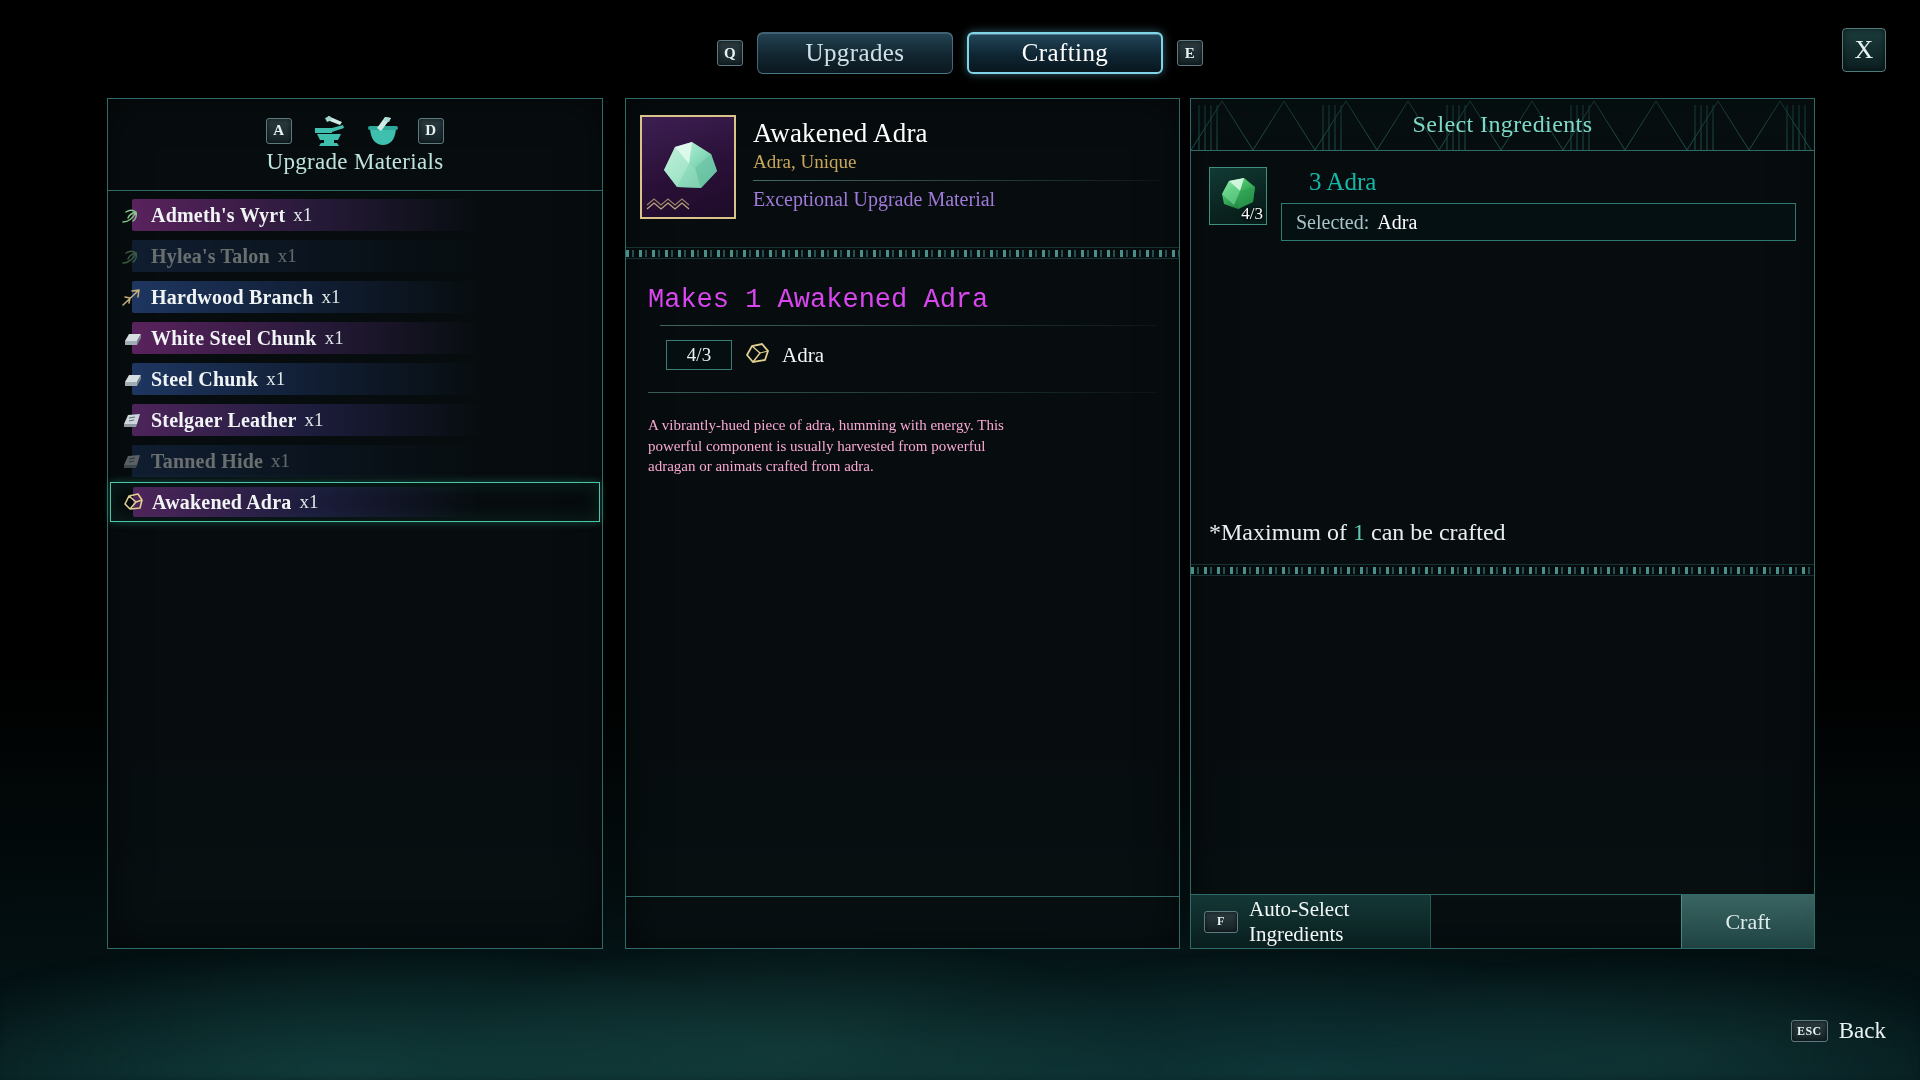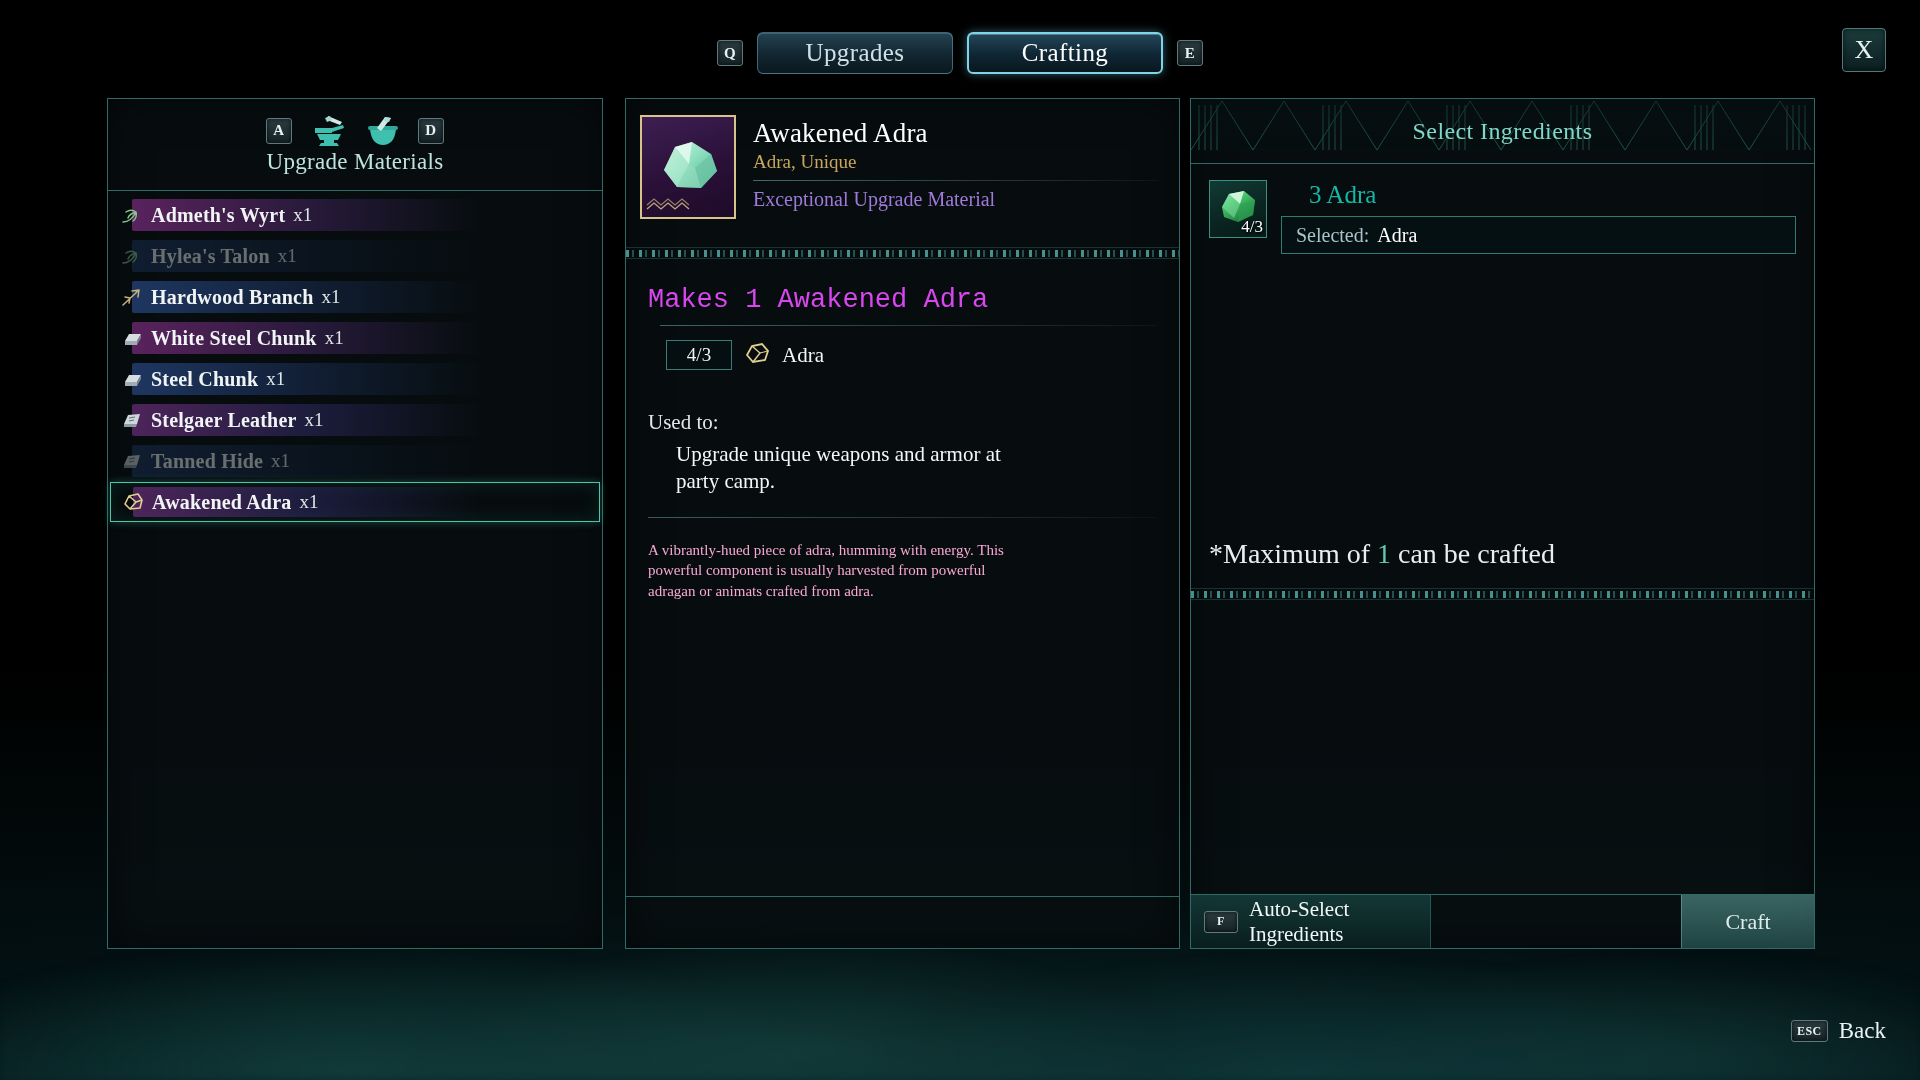--- a/index.html
+++ b/index.html
@@ -180,21 +180,21 @@
     padding:22px 22px 0 22px; font-size:15px; line-height:1.38;
     color:#f9a8d4; max-width:432px;
   }
   #mid-footer {
     position:absolute; left:0; right:0; bottom:0; height:52px;
     border-top:1px solid #2e6b68;
   }
 
   
   #right-header {
-    height:65px; position:relative; overflow:hidden;
+    height:52px; position:relative; overflow:hidden;
     border-bottom:1px solid #2e6b68;
     display:flex; align-items:center; justify-content:center;
   }
   #right-header .deco { position:absolute; inset:0; opacity:0.55; }
   #right-title { position:relative; z-index:2; font-size:24px; color:#7fd8c8; letter-spacing:0.4px; }
 
   #ing-area { padding:16px 18px 0 18px; height:350px; }
   .ing-slot { display:flex; gap:14px; align-items:flex-start; }
   .ing-thumb {
     width:58px; height:58px; flex:0 0 58px; position:relative;
@@ -211,21 +211,21 @@
   .ing-name { font-size:25px; color:#14b8a6;margin-left:28px; }
   .ing-select {
     margin-top:7px; height:38px;
     border:1px solid #2f7a72; background:rgba(6,18,20,0.75);
     display:flex; align-items:center; padding:0 14px; gap:8px;
     cursor:pointer;
   }
   .ing-select .lbl { font-size:20px; color:#a9c4c8; }
   .ing-select .val { font-size:20px; color:#ffffff; }
 
-  #max-note { padding:0 18px; font-size:28px; color:#e7eff0; margin-top:24px; }
+  #max-note { padding:0 18px; font-size:24px; color:#e7eff0; margin-top:18px; }
   #max-note .num { color:#5fc9b4; }
   #right-tick { margin-top:18px; }
   #right-lower { flex:1; }
   #right-footer {
     position:absolute; left:0; right:0; bottom:0; height:54px;
     border-top:1px solid #2e6b68;
     display:flex; align-items:stretch;
   }
   #btn-autoselect {
     flex:0 0 240px;
@@ -457,24 +457,20 @@
         <svg width="26" height="22" viewBox="0 0 26 22">
           <path d="M3 13 L8 4 L18 2 L24 9 L21 18 L9 20 Z" fill="none" stroke="#e0cf90" stroke-width="1.8"></path>
           <path d="M8 4 L16 11 L9 20" fill="none" stroke="#e0cf90" stroke-width="1.4"></path>
           <path d="M16 11 L24 9" fill="none" stroke="#e0cf90" stroke-width="1.2"></path>
         </svg>
       </span>
       <span id="recipe-ing-name">Adra</span>
     </div>
   </div>
 
-  <div id="used-block">
-    <div id="used-to-label">Used to:</div>
-    <div id="used-to-text">Upgrade unique weapons and armor at party camp.</div>
-  </div>
 
   <div id="mid-rule2"></div>
   <div id="item-desc">A vibrantly-hued piece of adra, humming with energy. This powerful component is usually harvested from powerful adragan or animats crafted from adra.</div>
 
   <div id="mid-footer"></div>
 </div>
 
 <div class="panel" id="panel-right">
 
   <div id="right-header">

